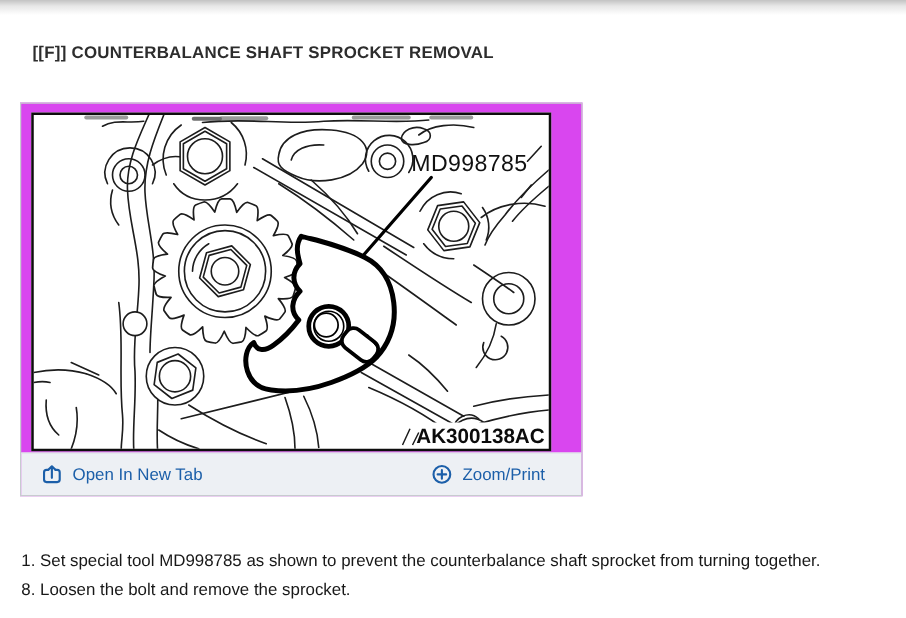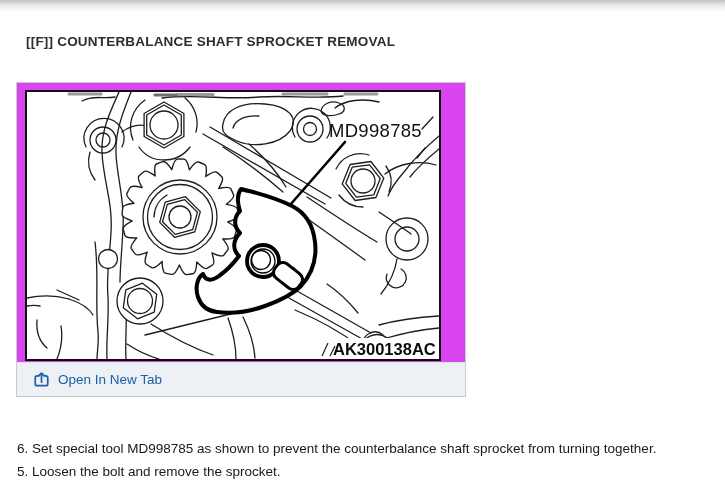--- a/index.html
+++ b/index.html
@@ -190,19 +190,28 @@
   <div class="figure-links">
     <a class="fig-link">
       <svg width="17" height="17" viewBox="0 0 16 16">
         <g stroke="var(--link-color,#1c5fa9)" stroke-width="1.6" fill="none" stroke-linecap="round" stroke-linejoin="round">
           <path d="M 5.4,4.6 H 4 C 2.9,4.6 2.1,5.4 2.1,6.5 V 11.9 C 2.1,13 2.9,13.8 4,13.8 H 12 C 13.1,13.8 13.9,13 13.9,11.9 V 6.5 C 13.9,5.4 13.1,4.6 12,4.6 H 10.6"></path>
           <path d="M 8,10.6 V 2.2 M 5.5,4.4 L 8,1.9 L 10.5,4.4"></path>
         </g>
       </svg>
       <span>Open In New Tab</span>
     </a>
+    <a class="fig-link">
+      <svg width="17" height="17" viewBox="0 0 16 16">
+        <g stroke="var(--link-color,#1c5fa9)" stroke-width="1.6" fill="none" stroke-linecap="round">
+          <circle cx="8" cy="8" r="6.3"></circle>
+          <path d="M 8,4.8 V 11.2 M 4.8,8 H 11.2"></path>
+        </g>
+      </svg>
+      <span>Zoom/Print</span>
+    </a>
   </div>
 </div>
 
 <div class="steps">
-  <div class="step">6. Set special tool MD998785 as shown to prevent the counterbalance shaft sprocket from turning together.</div>
-  <div class="step">5. Loosen the bolt and remove the sprocket.</div>
+  <div class="step">1. Set special tool MD998785 as shown to prevent the counterbalance shaft sprocket from turning together.</div>
+  <div class="step">8. Loosen the bolt and remove the sprocket.</div>
 </div>
 
 </body></html>

